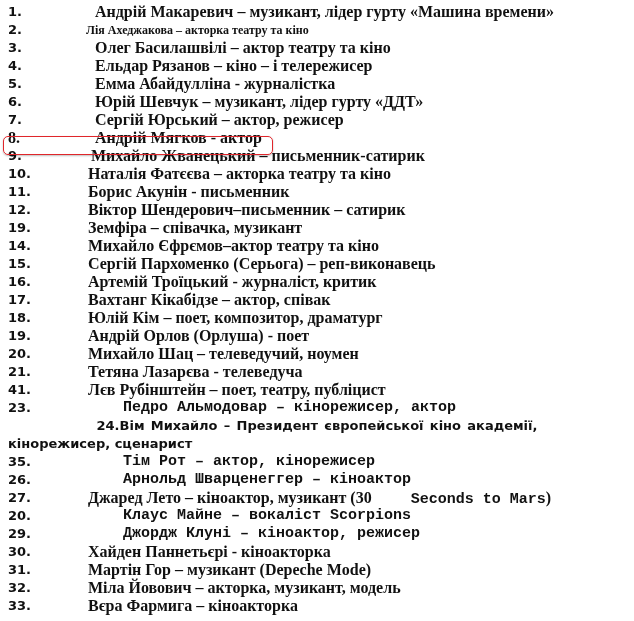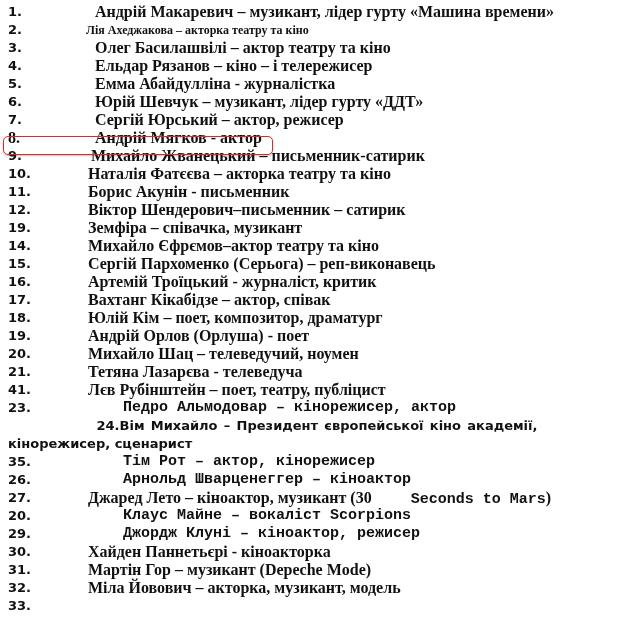--- a/index.html
+++ b/index.html
@@ -269,17 +269,18 @@
     <span class="txt serif" style="left:88px">Мартін Гор – музикант (Depeche Mode)</span>
   </div>
 
   <div class="row">
     <span class="num">32.</span>
     <span class="txt serif" style="left:88px">Міла Йовович – акторка, музикант, модель</span>
   </div>
 
   <div class="row">
     <span class="num">33.</span>
+    <span class="txt serif" style="left:88px">Вєра Фармига – кіноакторка</span>
   </div>
 
 </div>
 
 <div class="highlight"></div>
 
 </body></html>

